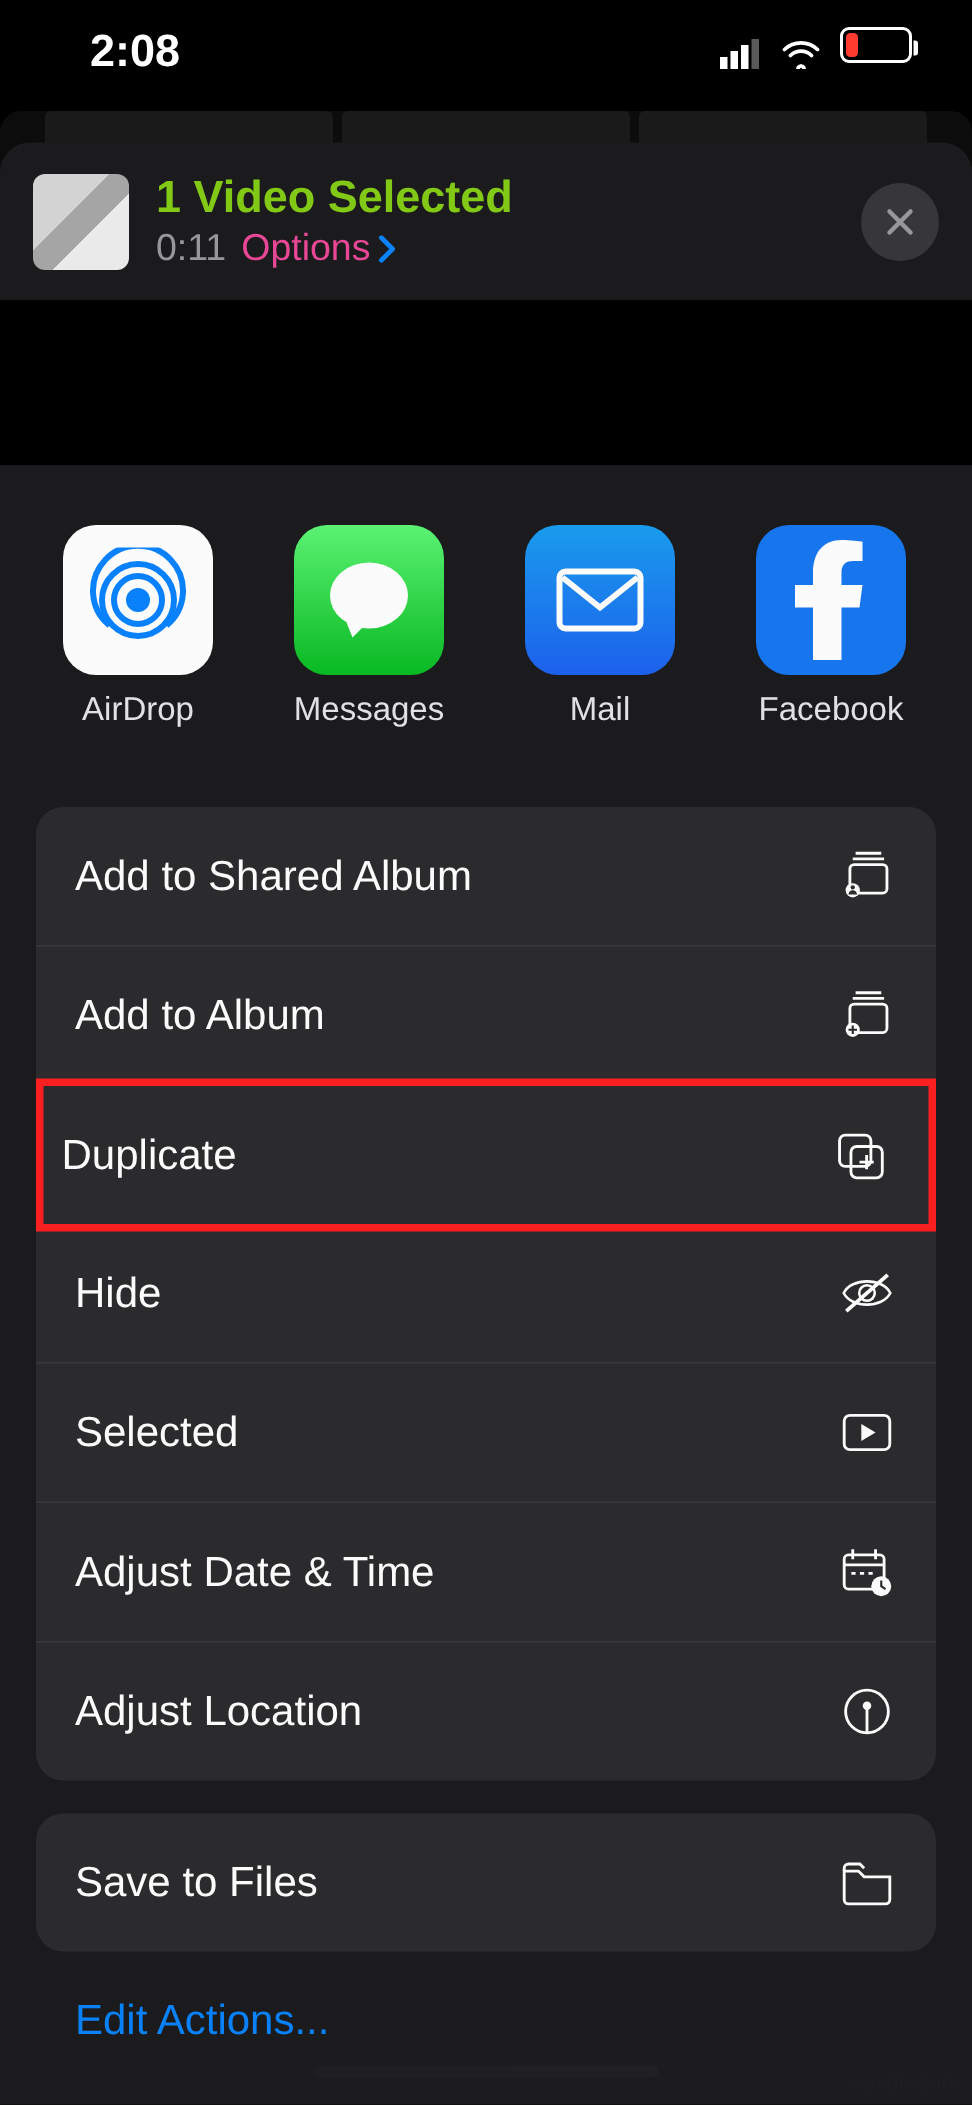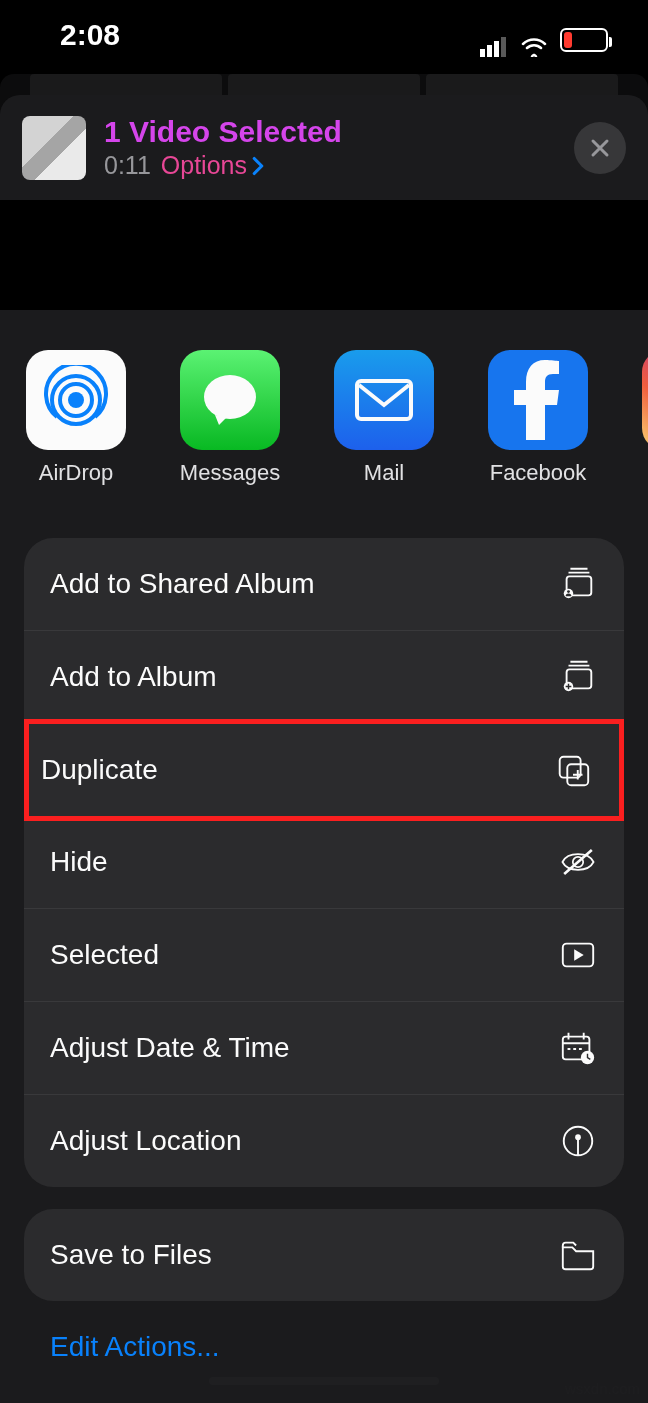--- a/index.html
+++ b/index.html
@@ -8,21 +8,21 @@
     height: 1403px;
     background: #000;
     font-family: -apple-system, "Helvetica Neue", Arial, sans-serif;
     color: #fff;
     overflow: hidden;
     position: relative;
   }
   .status-bar {
     display: flex;
     justify-content: space-between;
-    align-items: flex-end;
+    align-items: flex-start;
     padding: 18px 40px 10px 60px;
     font-size: 30px;
     font-weight: 600;
     gap: 22px;
   }
   .status-right { display: flex; align-items: center; gap: 12px; }
   .signal-icon { width: 28px; height: 20px; display: inline-block; }
   .wifi-icon { width: 28px; height: 20px; }
   .battery-icon { width: 48px; height: 24px; border: 2.5px solid #fff; border-radius: 6px; position: relative; display: flex; align-items: center; padding: 2px; }
   .battery-icon::after { content: ""; position: absolute; right: -6px; top: 7px; width: 3px; height: 10px; background: #fff; border-radius: 0 2px 2px 0; }
@@ -56,41 +56,41 @@
     padding: 20px 22px;
     gap: 18px;
   }
   .thumb {
     width: 64px; height: 64px;
     background: linear-gradient(135deg,#d7d7d7 40%, #a8a8a8 40%, #a8a8a8 60%, #eee 60%);
     border-radius: 8px;
     flex-shrink: 0;
   }
   .sheet-hdr-text { flex: 1; }
-  .sheet-title { font-size: 30px; font-weight: 600; color: #d946ef; }
+  .sheet-title { font-size: 30px; font-weight: 600; color: #84cc16; }
   .sheet-sub { font-size: 25px; color: #9a9a9e; margin-top: 2px; display: flex; align-items: flex-start; gap: 10px; }
   .options-link { color: #ec4899; display: flex; align-items: center; gap: 4px; }
   .close-btn {
     width: 52px; height: 52px;
     background: #38383a;
     border-radius: 50%;
     display: flex; align-items: center; justify-content: center;
     flex-shrink: 0;
   }
   .close-btn svg { width: 22px; height: 22px; }
 
   .spacer-black {
     background: #000;
     height: 110px;
   }
 
   .share-apps {
     display: flex;
     gap: 54px;
-    padding: 40px 0 30px 26px;
+    padding: 40px 0 30px 42px;
     overflow: hidden;
   }
   .app {
     display: flex; flex-direction: column; align-items: center;
     width: 100px; flex-shrink: 0;
   }
   .app-icon {
     width: 100px; height: 100px;
     border-radius: 22px;
     display: flex; align-items: center; justify-content: center;
@@ -100,21 +100,21 @@
 
   .airdrop-bg { background: #fff; }
   .messages-bg { background: linear-gradient(180deg,#5df675,#09bc23); }
   .mail-bg { background: linear-gradient(180deg,#1a9ff0,#1e62f0); }
   .fb-bg { background: #1877f2; }
   .ig-bg { background: linear-gradient(45deg,#feda77,#f56040,#c13584,#5851db); }
 
   .actions-group {
     background: #2c2c2e;
     margin: 22px 24px 0 24px;
-    border-radius: 29px;
+    border-radius: 18px;
     overflow: hidden;
   }
   .action-row {
     display: flex;
     align-items: center;
     justify-content: space-between;
     padding: 26px 26px;
     border-bottom: 1px solid #3a3a3c;
   }
   .action-row:last-child { border-bottom: none; }

